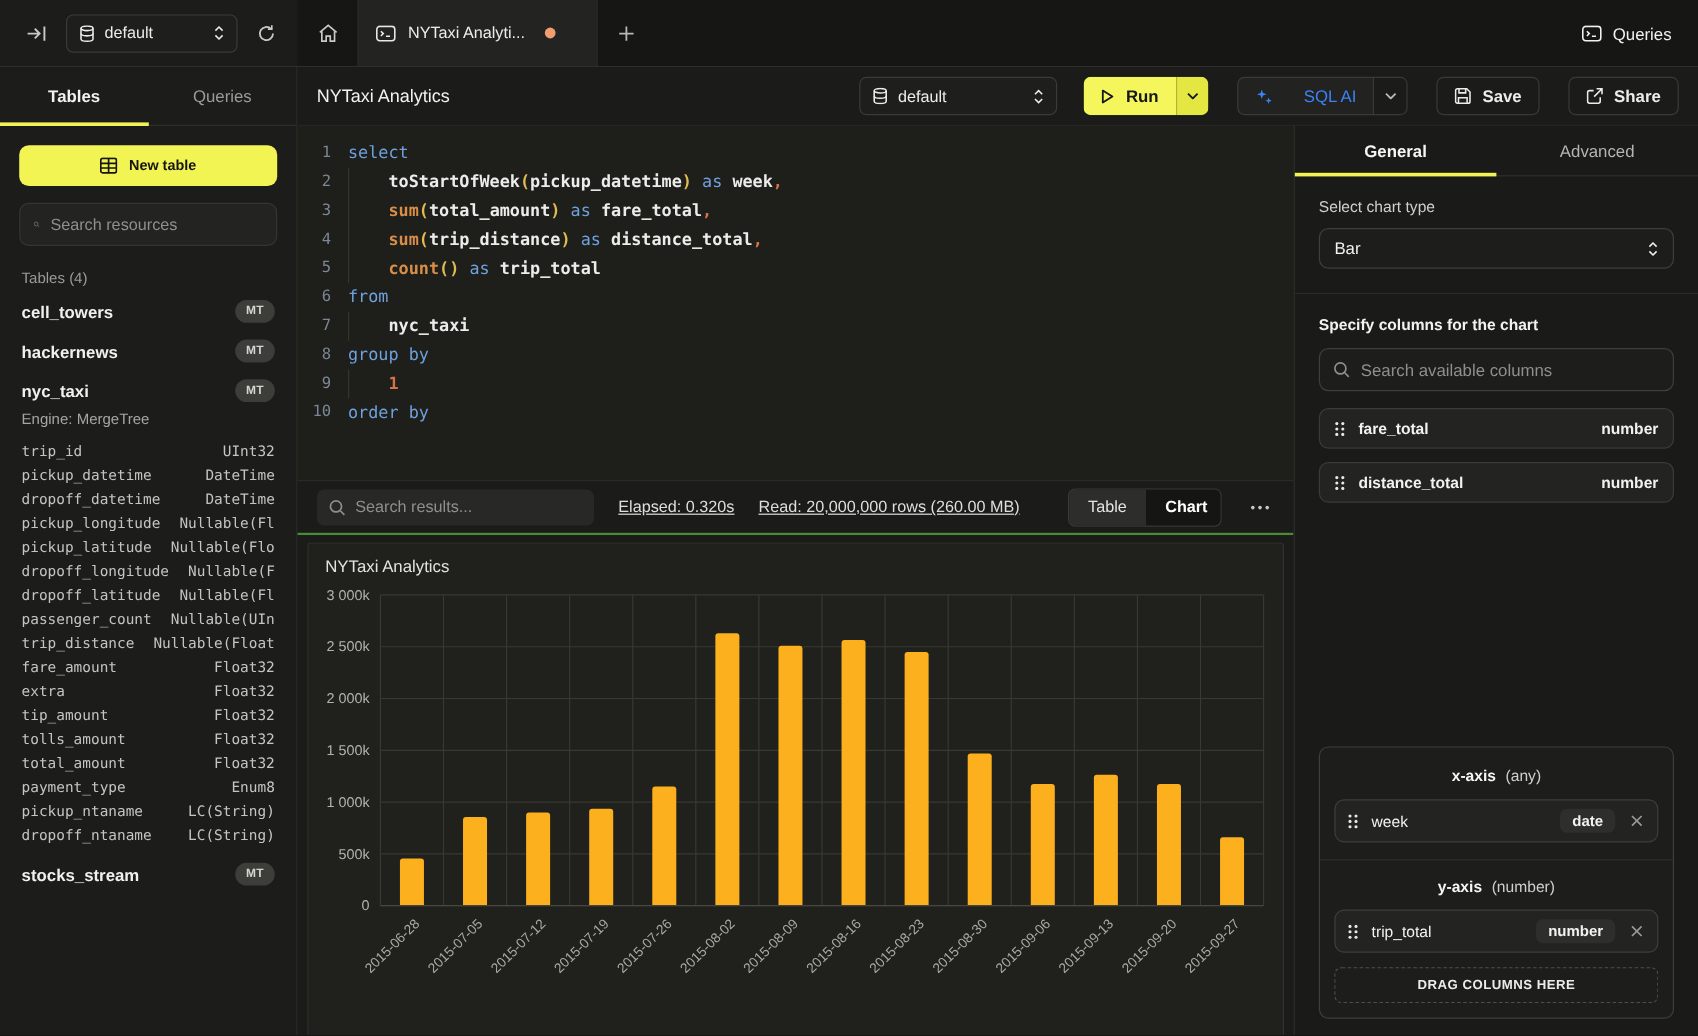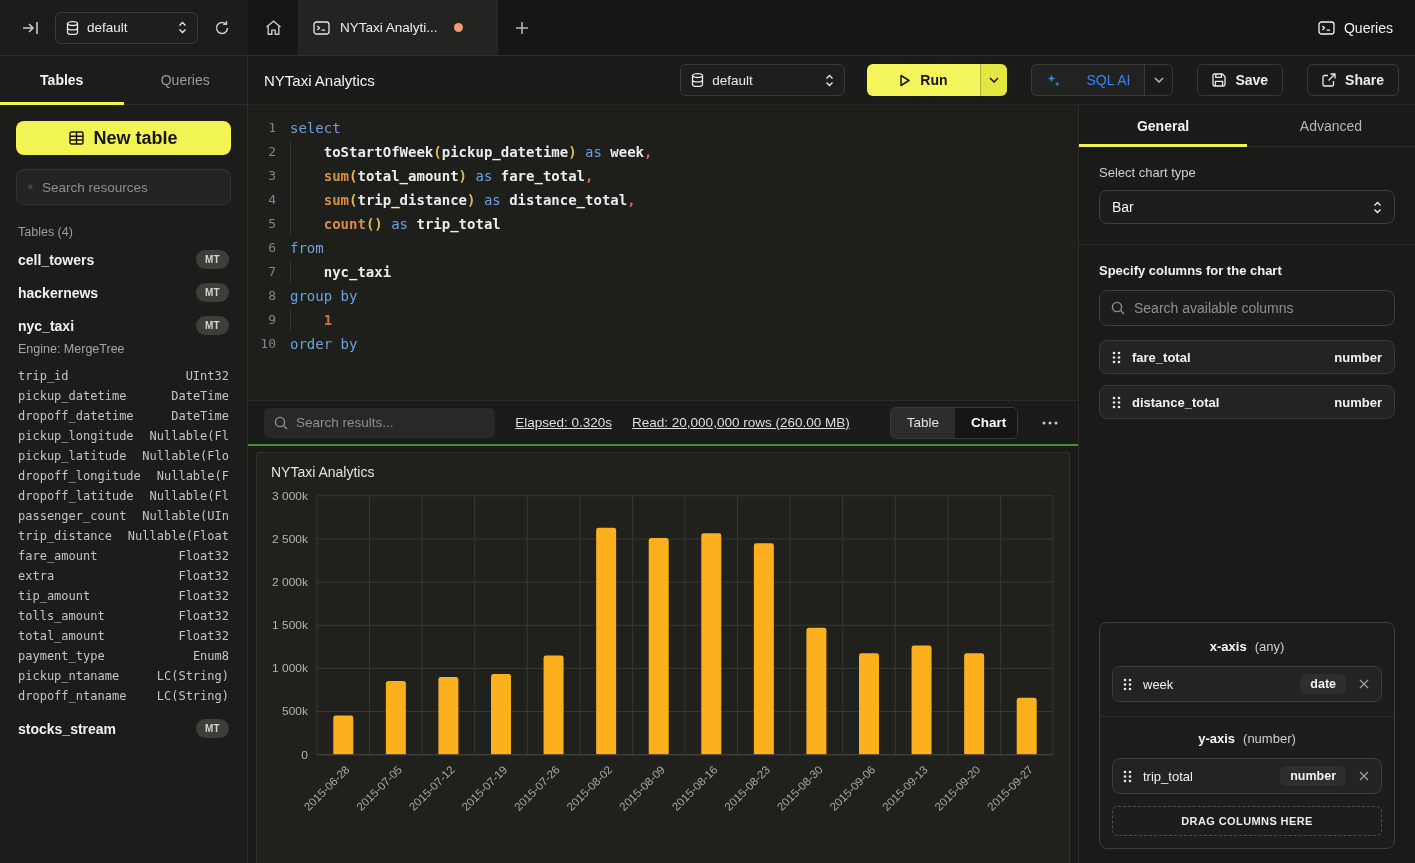--- a/index.html
+++ b/index.html
@@ -25,40 +25,40 @@
   
   .body-row { flex:1; display:flex; min-height:0; }
 
   
   .sidebar { width:248px; flex:none; background:#1c1c1a; border-right:1px solid #2e2e2b; display:flex; flex-direction:column; min-height:0; }
   .side-tabs { height:49px; flex:none; display:flex; border-bottom:1px solid #2e2e2b; }
   .side-tab { flex:1; display:flex; align-items:center; justify-content:center; font-size:14px; color:#9b9b97; cursor:pointer; position:relative; }
   .side-tab.active { color:#f2f2ee; font-weight:bold; }
   .side-tab.active::after { content:""; position:absolute; left:0; right:0; bottom:-1px; height:3px; background:#f2f454; }
   .side-scroll { flex:1; overflow:hidden; padding:16px; }
-  .new-table-btn { width:100%; height:34px; border:none; border-radius:8px; background:#f2f454; color:#151513; font-size:18px; font-weight:bold; display:flex; align-items:center; justify-content:center; gap:9px; cursor:pointer; }
+  .new-table-btn { width:100%; height:34px; border:none; border-radius:8px; background:#f2f454; color:#151513; font-size:12px; font-weight:bold; display:flex; align-items:center; justify-content:center; gap:9px; cursor:pointer; }
   .search-box { margin-top:14px; height:36px; border:1px solid #343431; border-radius:8px; background:#232321; display:flex; align-items:center; gap:9px; padding:0 11px; color:#8f8f8b; }
   .search-box input { flex:1; background:none; border:none; outline:none; color:#e4e4e0; font-size:13.5px; font-family:inherit; }
   .search-box input::placeholder { color:#8f8f8b; }
   .section-hdr { margin:20px 2px 4px; font-size:12.5px; color:#9b9b97; }
   .tbl-row { display:flex; align-items:center; justify-content:space-between; padding:7px 2px; cursor:pointer;gap:12px; }
   .tbl-name { font-size:14px; font-weight:bold; color:#f0f0ec; }
   .mt-badge { background:#3d3d3a; color:#d4d4d0; font-size:10px; font-weight:bold; padding:4px 9px; border-radius:10px; letter-spacing:.3px; }
   .tbl-engine { font-size:12.5px; color:#a5a5a1; padding:0 2px 8px; }
   .tbl-cols { padding:2px 2px 6px; }
   .col-row { display:flex; justify-content:space-between; font-family:"DejaVu Sans Mono", monospace; font-size:12px; color:#c4c4c0; line-height:20px; cursor:default; }
   .col-row .ctype { color:#c4c4c0; }
 
   
   .main-col { flex:1; display:flex; flex-direction:column; min-width:0; }
   .edit-toolbar { height:49px; flex:none; display:flex; align-items:center; padding:0 16px; gap:12px; border-bottom:1px solid #262623; background:#1b1b19; }
   .page-title { font-size:15px; color:#f2f2ee; margin-right:auto; }
   .tb-db { width:165px; }
   .run-btn { display:flex; height:32px; border-radius:6px; overflow:hidden; cursor:pointer; margin-left:10px; }
-  .run-main { display:flex; align-items:center; gap:9px; padding:0 32px; background:#f4f65c; color:#161614; font-weight:bold; font-size:14px; border:none; cursor:pointer; }
+  .run-main { display:flex; align-items:center; gap:9px; padding:0 14px; background:#f4f65c; color:#161614; font-weight:bold; font-size:14px; border:none; cursor:pointer; }
   .run-chev { width:27px; background:#e4e742; border:none; border-left:1px solid rgba(0,0,0,.22); display:flex; align-items:center; justify-content:center; color:#161614; cursor:pointer; }
   .split-btn { display:flex; height:32px; border:1px solid #3a3a38; border-radius:6px; overflow:hidden; background:#222220; margin-left:12px; }
   .split-main { display:flex; align-items:center; gap:26px; padding:0 14px; color:#3b82f6; font-size:14px; background:none; border:none; cursor:pointer; }
   .split-chev { width:28px; border:none; border-left:1px solid #3a3a38; background:#1b1b19; color:#b9b9b5; display:flex; align-items:center; justify-content:center; cursor:pointer; }
   .ghost-btn { display:flex; align-items:center; gap:9px; height:32px; padding:0 14px; border:1px solid #3a3a38; border-radius:6px; background:transparent; color:#ececea; font-size:14px; cursor:pointer; margin-left:12px;font-weight:bold; }
 
   
   .work-row { flex:1; display:flex; min-height:0; }
   .editor-results { width:830px; flex:none; display:flex; flex-direction:column; min-height:0; }
 

